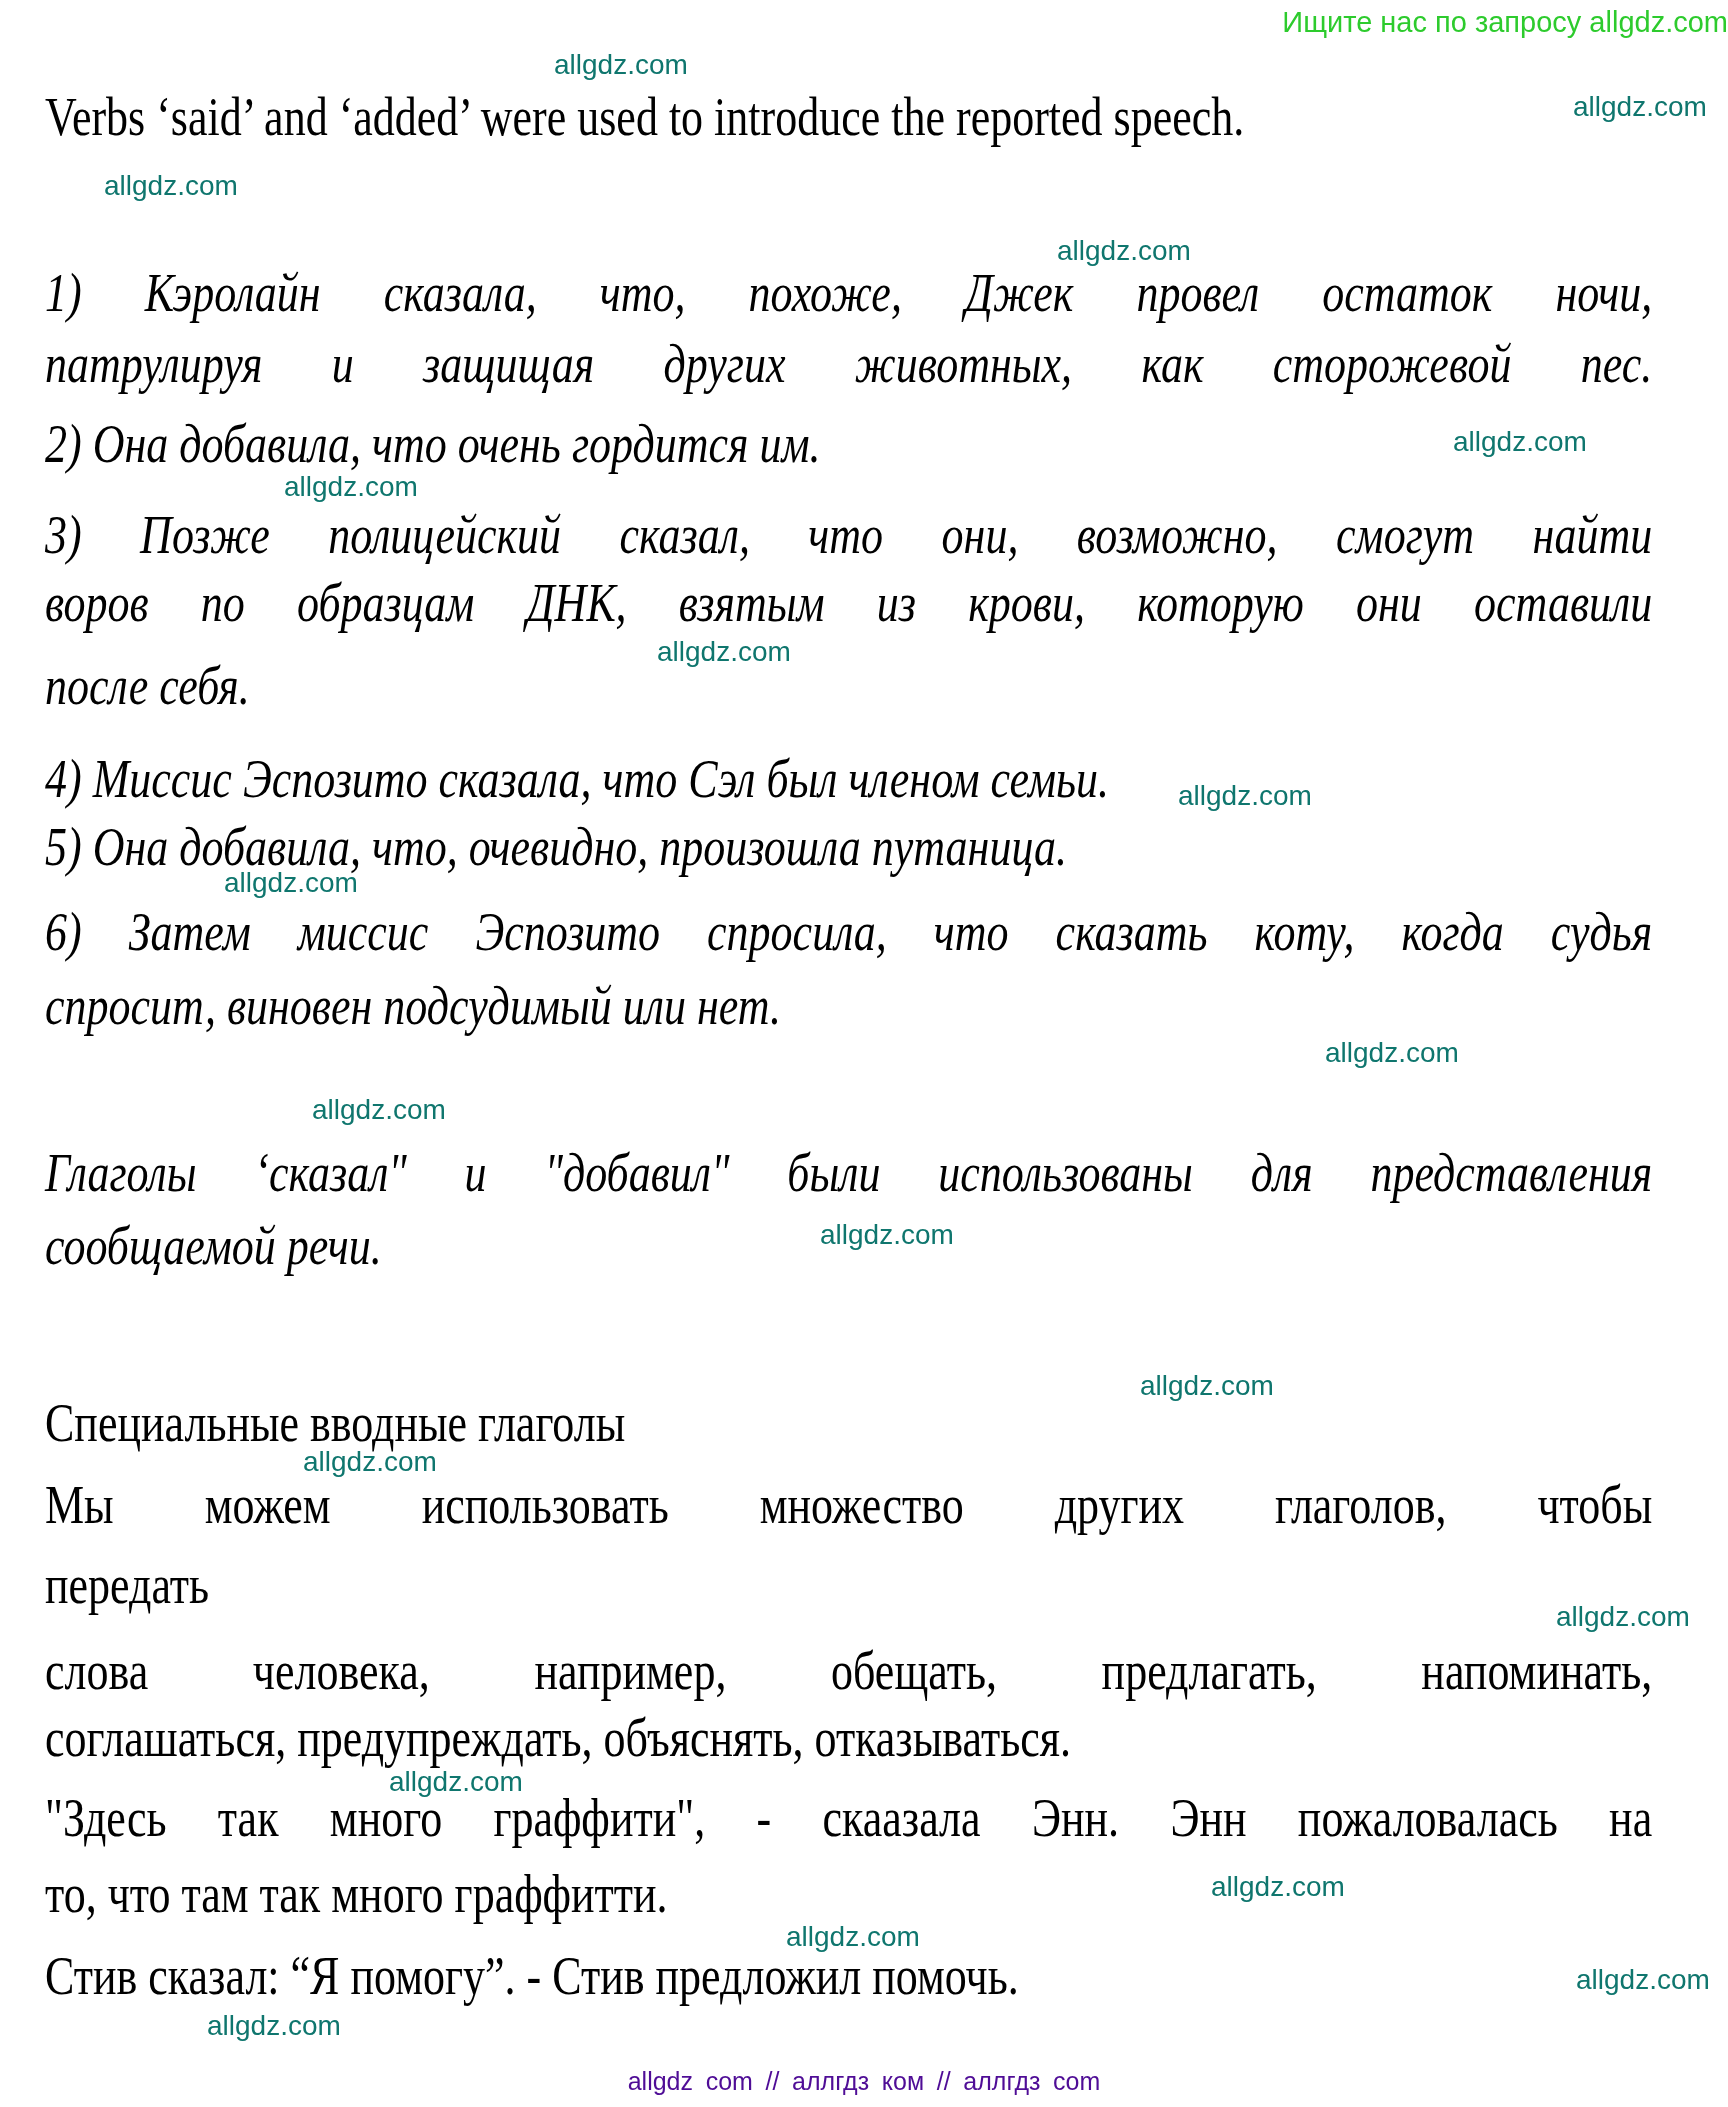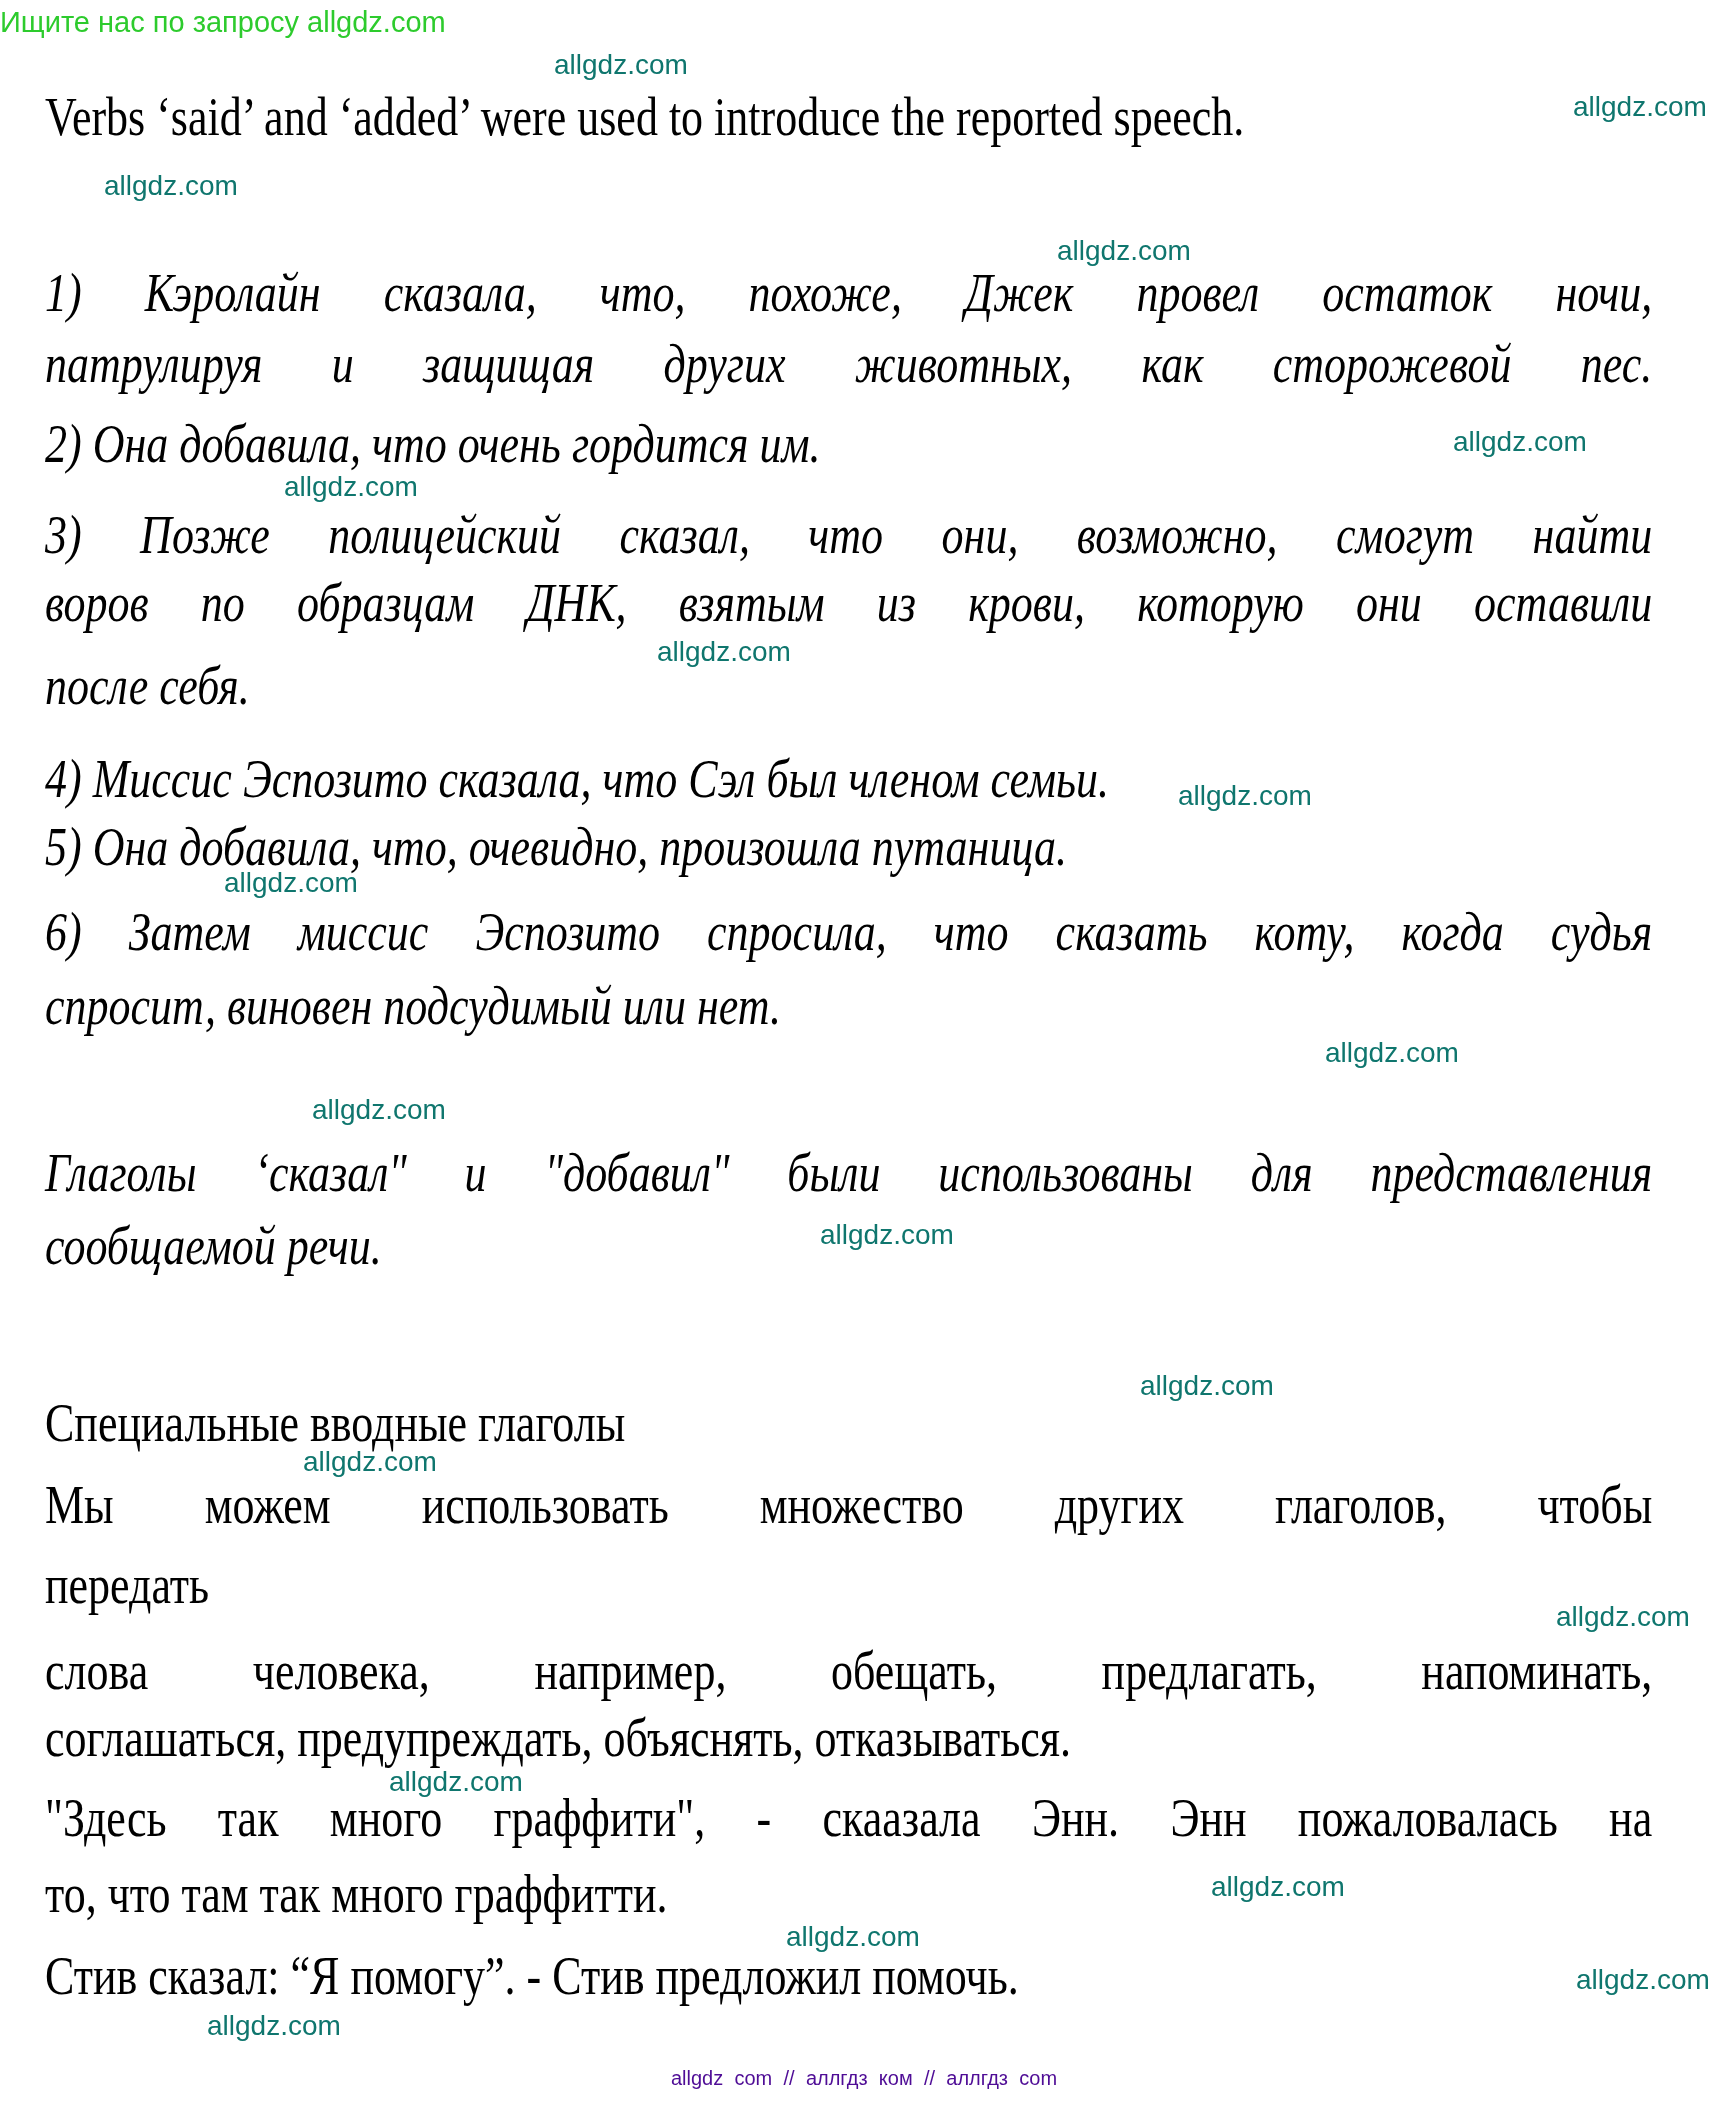--- a/index.html
+++ b/index.html
@@ -9,21 +9,21 @@
     height: 2108px;
     background: #ffffff;
     overflow: hidden;
     font-kerning: normal;
   }
   
   .promo {
     position: absolute;
     top: 5.7px; left: 0;
     width: 100%;
-    text-align: left;
+    text-align: right;
     font-family: "Liberation Sans", "DejaVu Sans", sans-serif;
     font-size: 29px;
     font-weight: 400;
   }
   
   .line {
     position: absolute;
     left: 45px;
     width: 2009px;               
     transform: scaleX(0.8);
@@ -48,21 +48,21 @@
     color: #0f766e;
     white-space: nowrap;
   }
   
   .footer {
     position: absolute;
     top: 2067px; left: 0;
     width: 100%;
     text-align: center;
     font-family: "Liberation Sans", "DejaVu Sans", sans-serif;
-    font-size: 20px;
+    font-size: 25px;
     word-spacing: 5.7px;
   }
 </style>
 </head>
 <body>
 
 <div id="page">
 
   <div class="promo" style="color: rgb(45, 203, 45);">Ищите нас по запросу allgdz.com</div>
 

